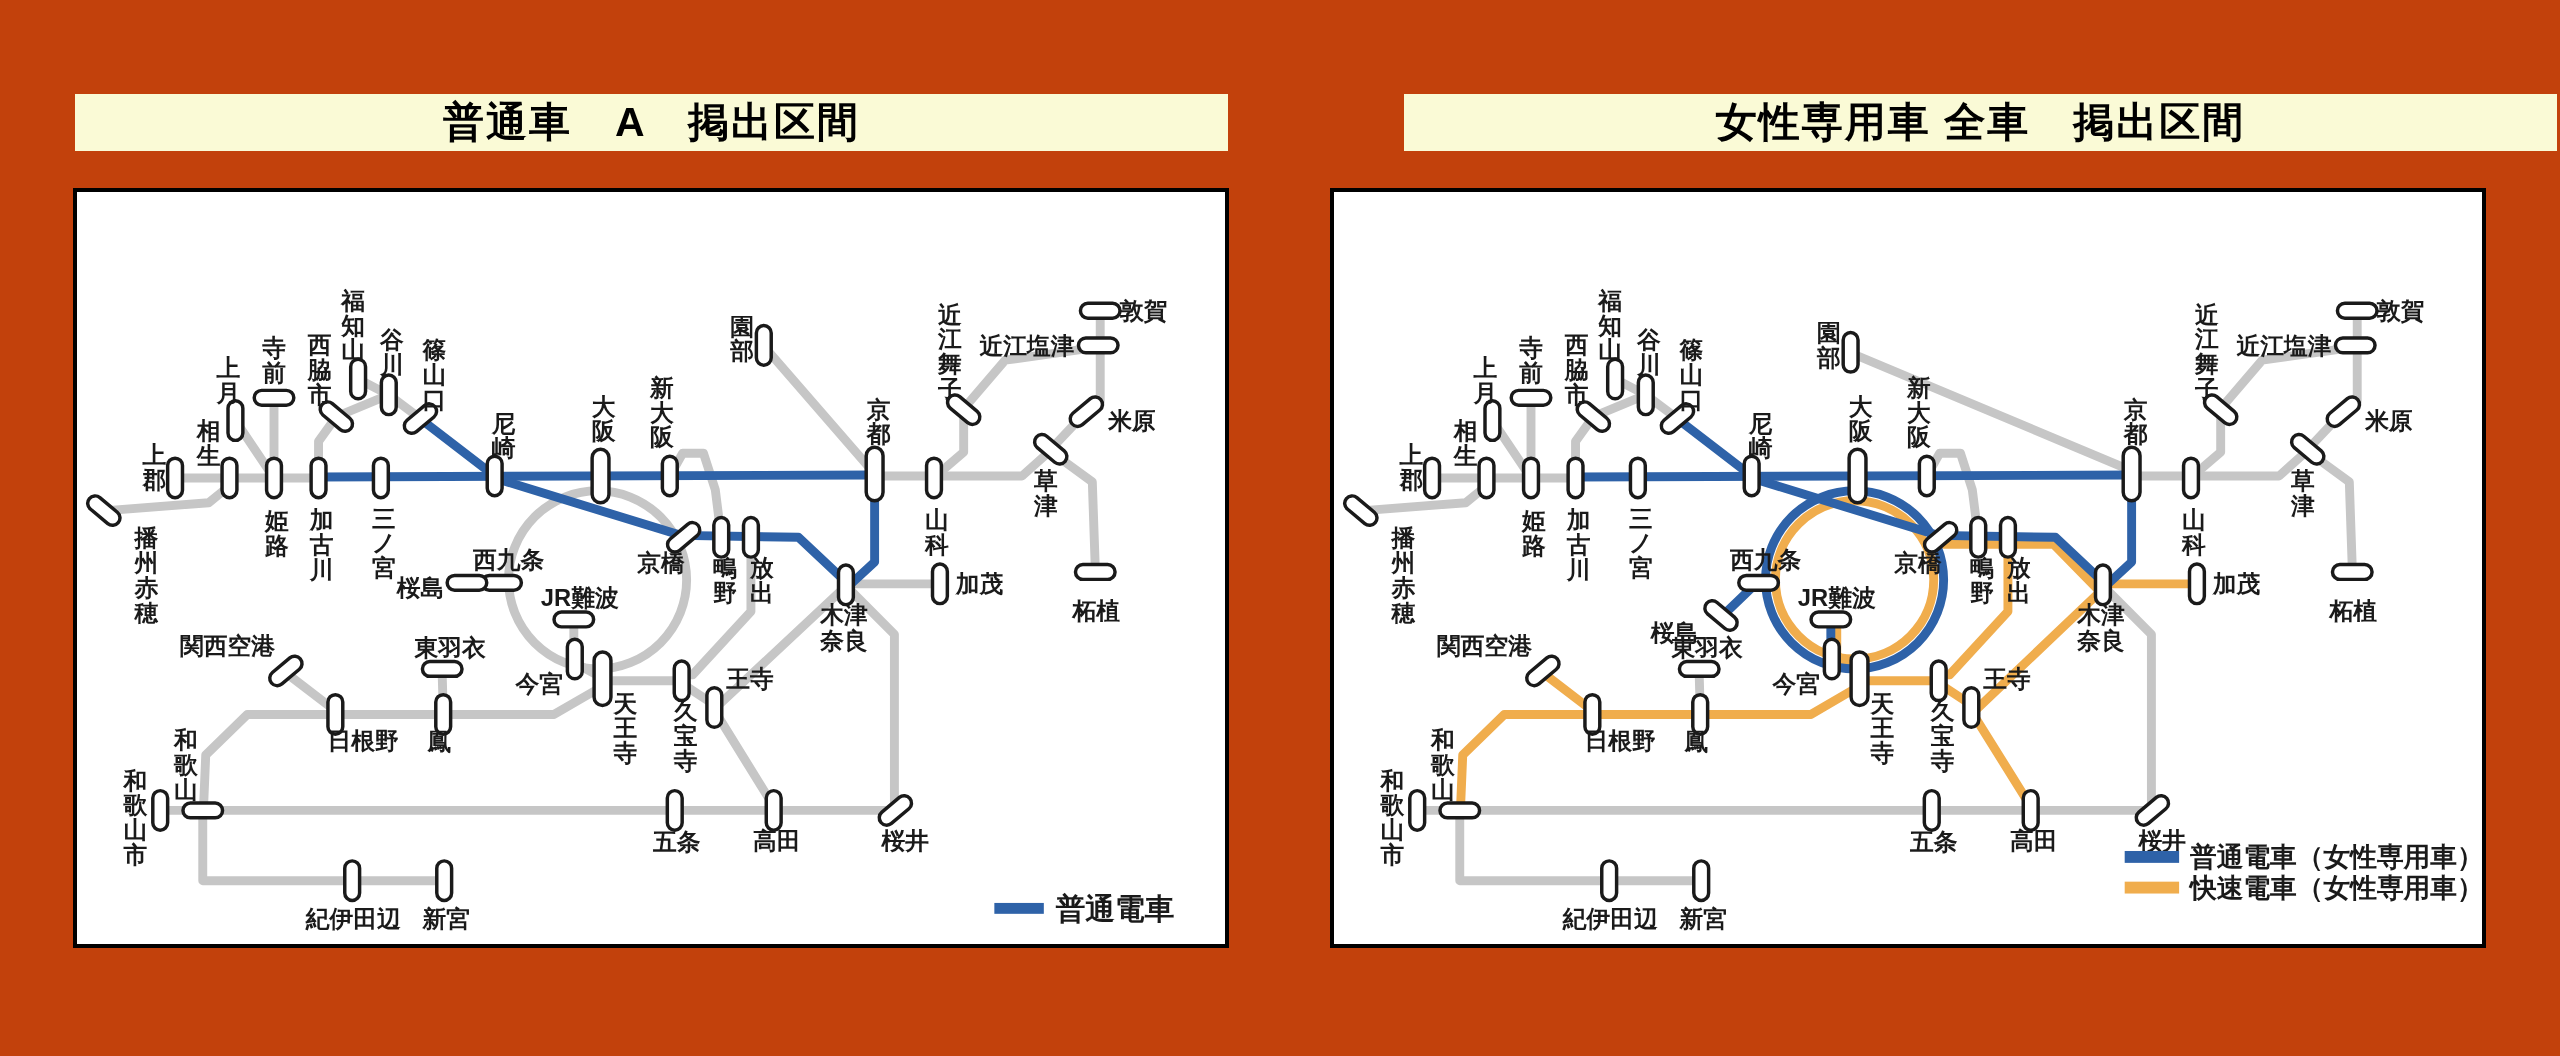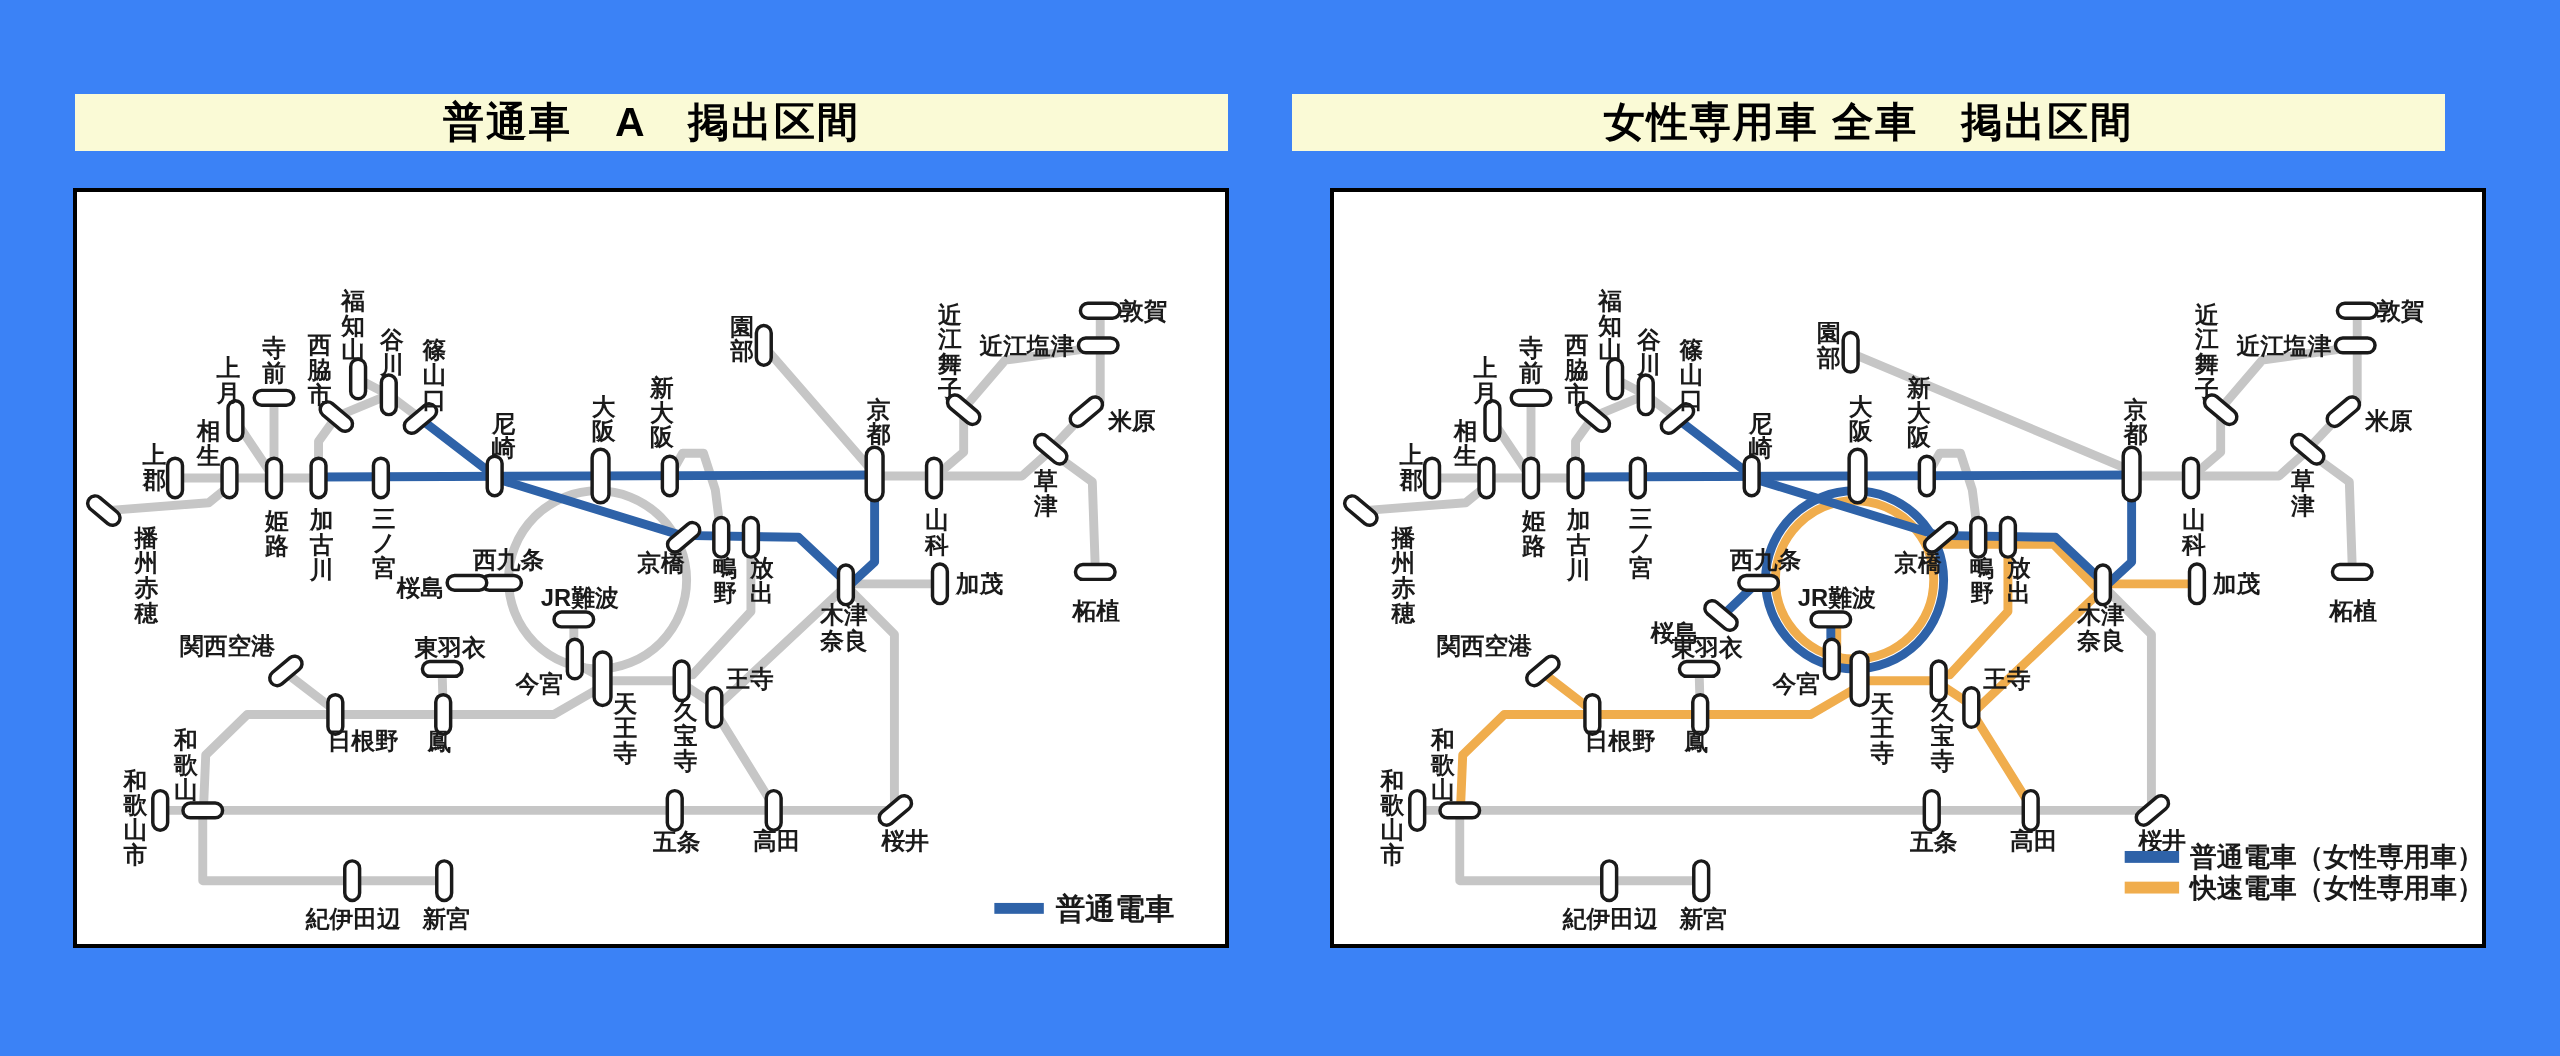--- a/index.html
+++ b/index.html
@@ -1,22 +1,22 @@
 <!DOCTYPE html>
 <html><head>
 <meta charset="utf-8">
 <style>
   html,body{margin:0;padding:0;background:#ffffff;}
-  .stage{position:relative;width:2560px;height:1056px;background:#3b82f6;
+  .stage{position:relative;width:2560px;height:1056px;background:#c2410c;
          font-family:"Liberation Sans",sans-serif;overflow:hidden;}
   .hdr{position:absolute;height:57px;background:#fafad6;color:#000;
        font-weight:bold;font-size:41px;line-height:57px;text-align:center;
        letter-spacing:2px;}
   .hdr1{left:75px;top:94px;width:1153px;}
-  .hdr2{left:1292px;top:94px;width:1153px;}
+  .hdr2{left:1404px;top:94px;width:1153px;}
   .mapbox{position:absolute;top:188px;width:1156px;height:760px;background:#fff;
           border:4px solid #000;box-sizing:border-box;}
   .mb1{left:73px;} .mb2{left:1330px;}
   .mapbox svg{display:block;width:100%;height:100%;}
 </style>
 </head>
 <body>
 
 <div class="stage">
   <div class="hdr hdr1">普通車　A　掲出区間</div>

